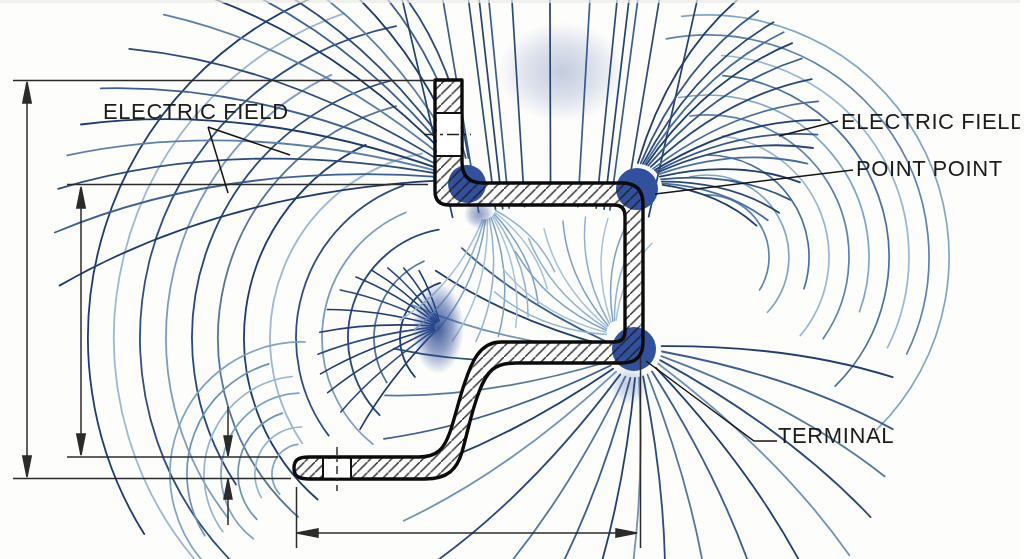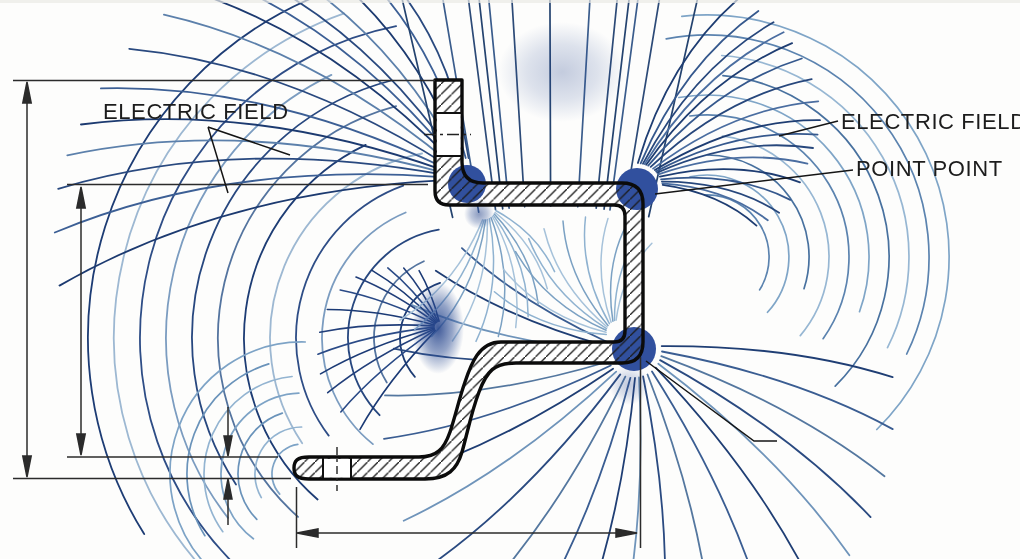--- a/index.html
+++ b/index.html
@@ -271,13 +271,14 @@
       <path d="M853,170 L655,194"></path>
       <path d="M777,441 L754,441 L646,361"></path>
     </g>
   </svg>
 
   <div id="top-edge-artifact"></div>
 
   <div class="diagram-label" id="label-ef-left">ELECTRIC FIELD</div>
   <div class="diagram-label" id="label-ef-right">ELECTRIC FIELD</div>
   <div class="diagram-label" id="label-stress">POINT POINT</div>
+  <div class="diagram-label" id="label-terminal">TERMINAL</div>
 </div>
 
 </body></html>

